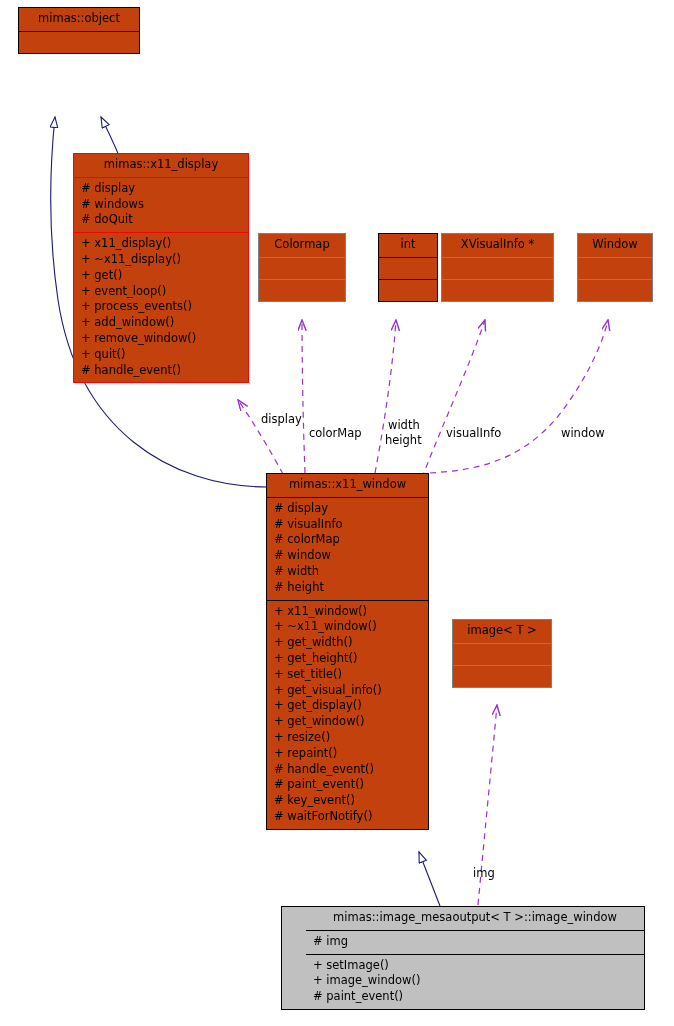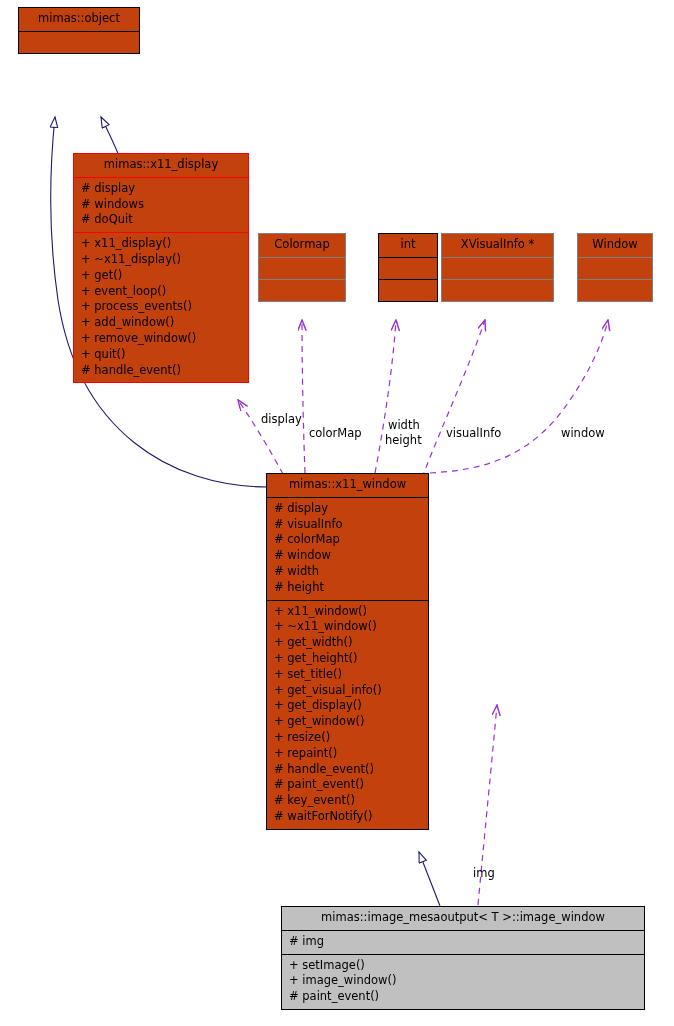--- a/index.html
+++ b/index.html
@@ -30,21 +30,21 @@
     box-sizing: border-box;
     background: #c2410c;
     border: 1px solid #808080;
     font-size: 11.5px;
     line-height: 15.8px;
     color: #000000;
     z-index: 5;
   }
   .uml-box.accent-red { border-color: #ff0000; }
   .uml-box.accent-black { border-color: #000000; }
-  .uml-box.filled { background: #c0c0c0; }
+  .uml-box.filled { background: #c0c0c0; padding-left: 24px; }
   .uml-sec {
     box-sizing: border-box;
     padding: 3px 7px 4px 7px;
   }
   .uml-sec + .uml-sec {
     border-top: 1px solid #808080;
   }
   .accent-red .uml-sec + .uml-sec { border-top-color: #ff0000; }
   .accent-black .uml-sec + .uml-sec { border-top-color: #000000; }
   .uml-title {
@@ -171,20 +171,25 @@
       <div class="uml-row">+ get_window()</div>
       <div class="uml-row">+ resize()</div>
       <div class="uml-row">+ repaint()</div>
       <div class="uml-row"># handle_event()</div>
       <div class="uml-row"># paint_event()</div>
       <div class="uml-row"># key_event()</div>
       <div class="uml-row"># waitForNotify()</div>
     </div>
   </div>
 
+  <div class="uml-box" style="left:452px; top:619px; width:100px;">
+    <div class="uml-sec uml-title">image&lt; T &gt;</div>
+    <div class="uml-sec empty-sec"></div>
+    <div class="uml-sec empty-sec"></div>
+  </div>
 
   <div class="uml-box accent-black filled" style="left:281px; top:906px; width:364px;">
     <div class="uml-sec uml-title">mimas::image_mesaoutput&lt; T &gt;::image_window</div>
     <div class="uml-sec">
       <div class="uml-row"># img</div>
     </div>
     <div class="uml-sec">
       <div class="uml-row">+ setImage()</div>
       <div class="uml-row">+ image_window()</div>
       <div class="uml-row"># paint_event()</div>

